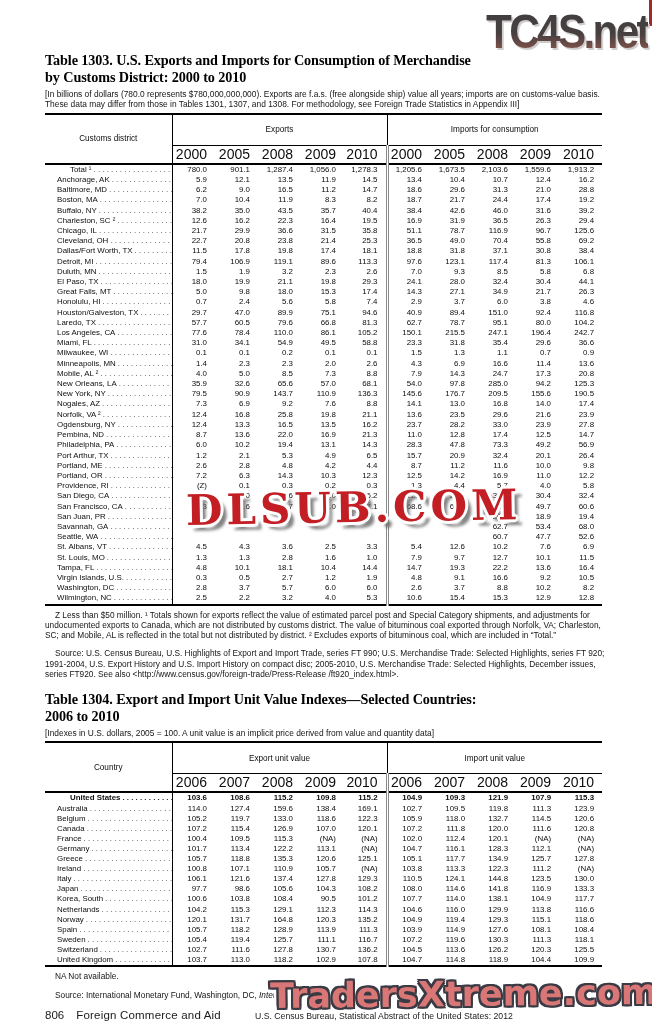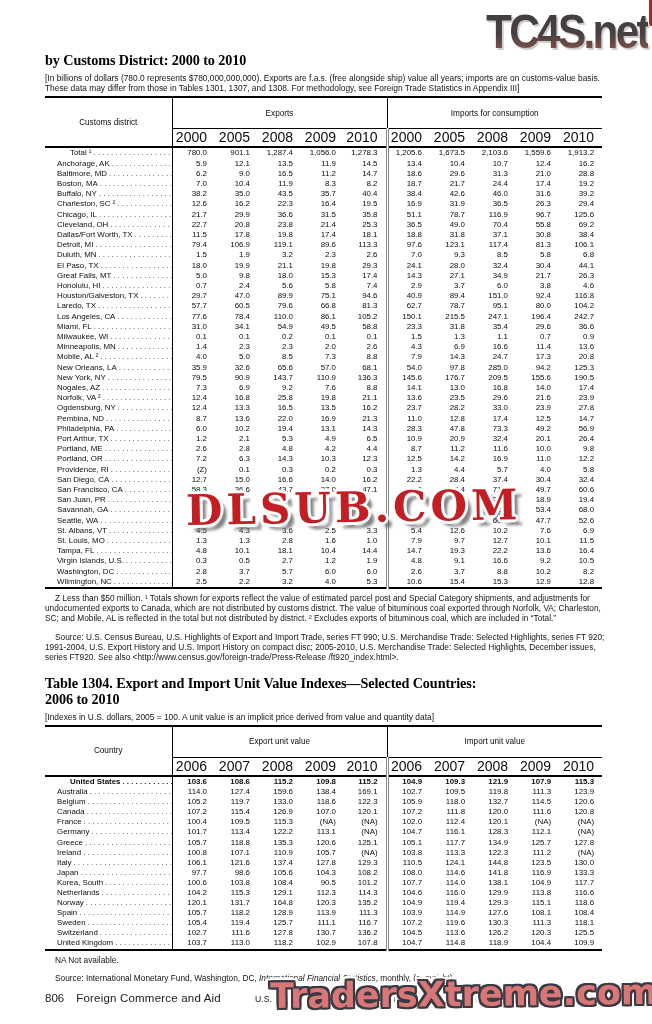--- a/index.html
+++ b/index.html
@@ -72,20 +72,21 @@
 <body>
 
 <div class="page">
 
   <div class="wm-top">TC4S.net</div>
   <div class="corner-mark"></div>
 
   <div class="content">
 
     <div class="tbl-title">
+      <div>Table 1303. U.S. Exports and Imports for Consumption of Merchandise</div>
       <div>by Customs District: 2000 to 2010</div>
     </div>
     <div class="bracket-note">[In billions of dollars (780.0 represents $780,000,000,000). Exports are f.a.s. (free alongside ship) value all years; imports are on customs-value basis. These data may differ from those in Tables 1301, 1307, and 1308. For methodology, see Foreign Trade Statistics in Appendix III]</div>
 
     <table class="stat" id="t1303">
       <colgroup>
         <col class="c-stub">
           <col class="c-num">
           <col class="c-num">
           <col class="c-num">
@@ -626,21 +627,21 @@
               <div class="lw">
                 <span class="lt">Port Arthur, TX</span>
                 <span class="dots"></span>
               </div>
             </td>
             <td>1.2</td>
             <td>2.1</td>
             <td>5.3</td>
             <td>4.9</td>
             <td>6.5</td>
-            <td class="gdiv">10.9</td>
+            <td class="gdiv">15.7</td>
             <td>20.9</td>
             <td>32.4</td>
             <td>20.1</td>
             <td>26.4</td>
           </tr>
           <tr>
             <td class="lbl">
               <div class="lw">
                 <span class="lt">Portland, ME</span>
                 <span class="dots"></span>

